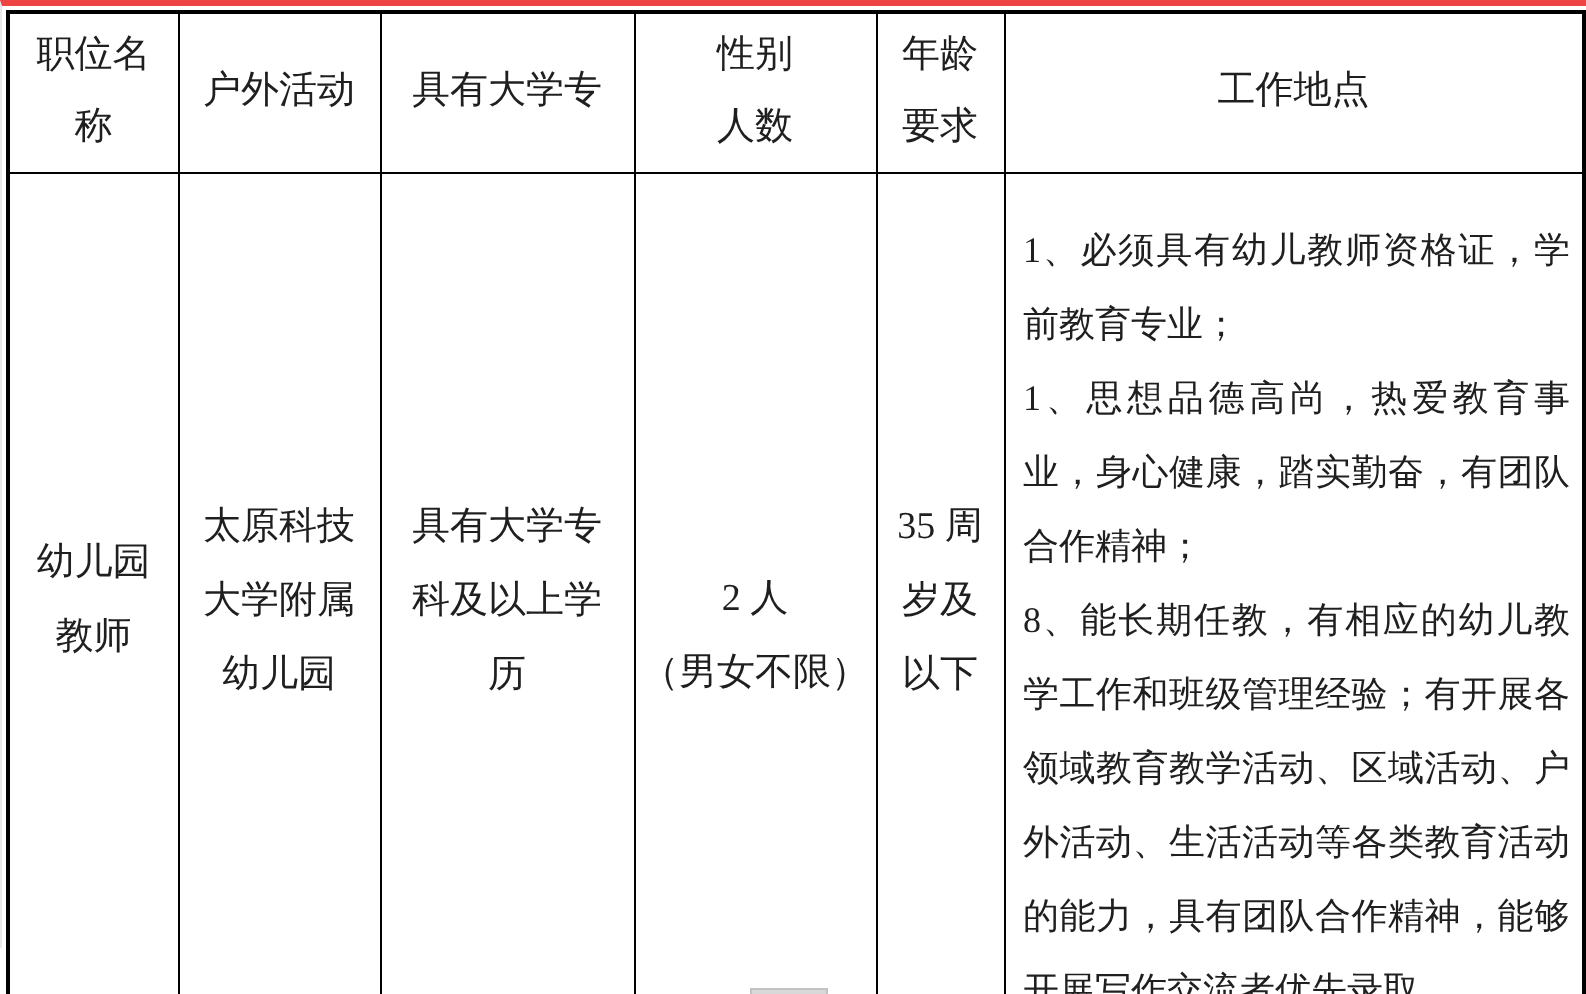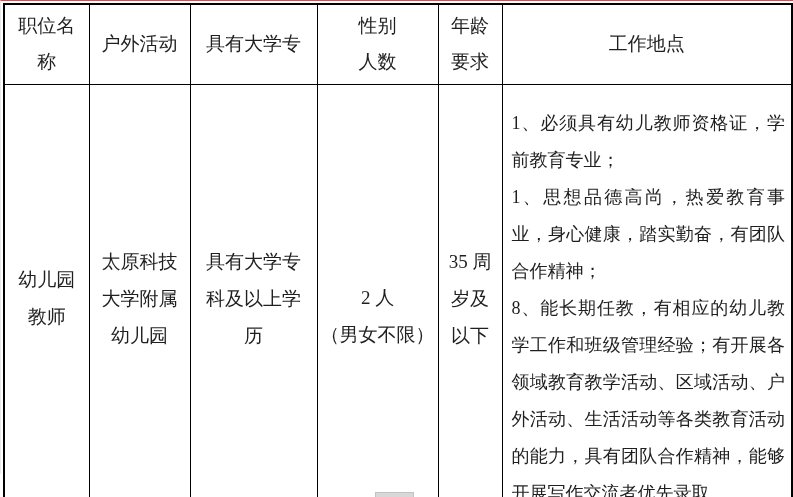--- a/index.html
+++ b/index.html
@@ -11,21 +11,21 @@
     font-family: "Liberation Serif", "DejaVu Serif", serif;
     color: #1f1f1f;
     position: relative;
     overflow: hidden;
   }
   .page {
     position: absolute;
     left: 0; top: 0;
     width: 793px; height: 474px;
     border-left: 1px solid #e9e9e9;
-    border-top: 1px solid #ef4444;
+    border-top: 3px solid #ef4444;
     box-sizing: border-box;
   }
   table.recruit-table {
     position: absolute;
     left: 2px;
     top: 2px;
     width: 788px;
     border-collapse: collapse;
     table-layout: fixed;
     border: 2px solid #000;

